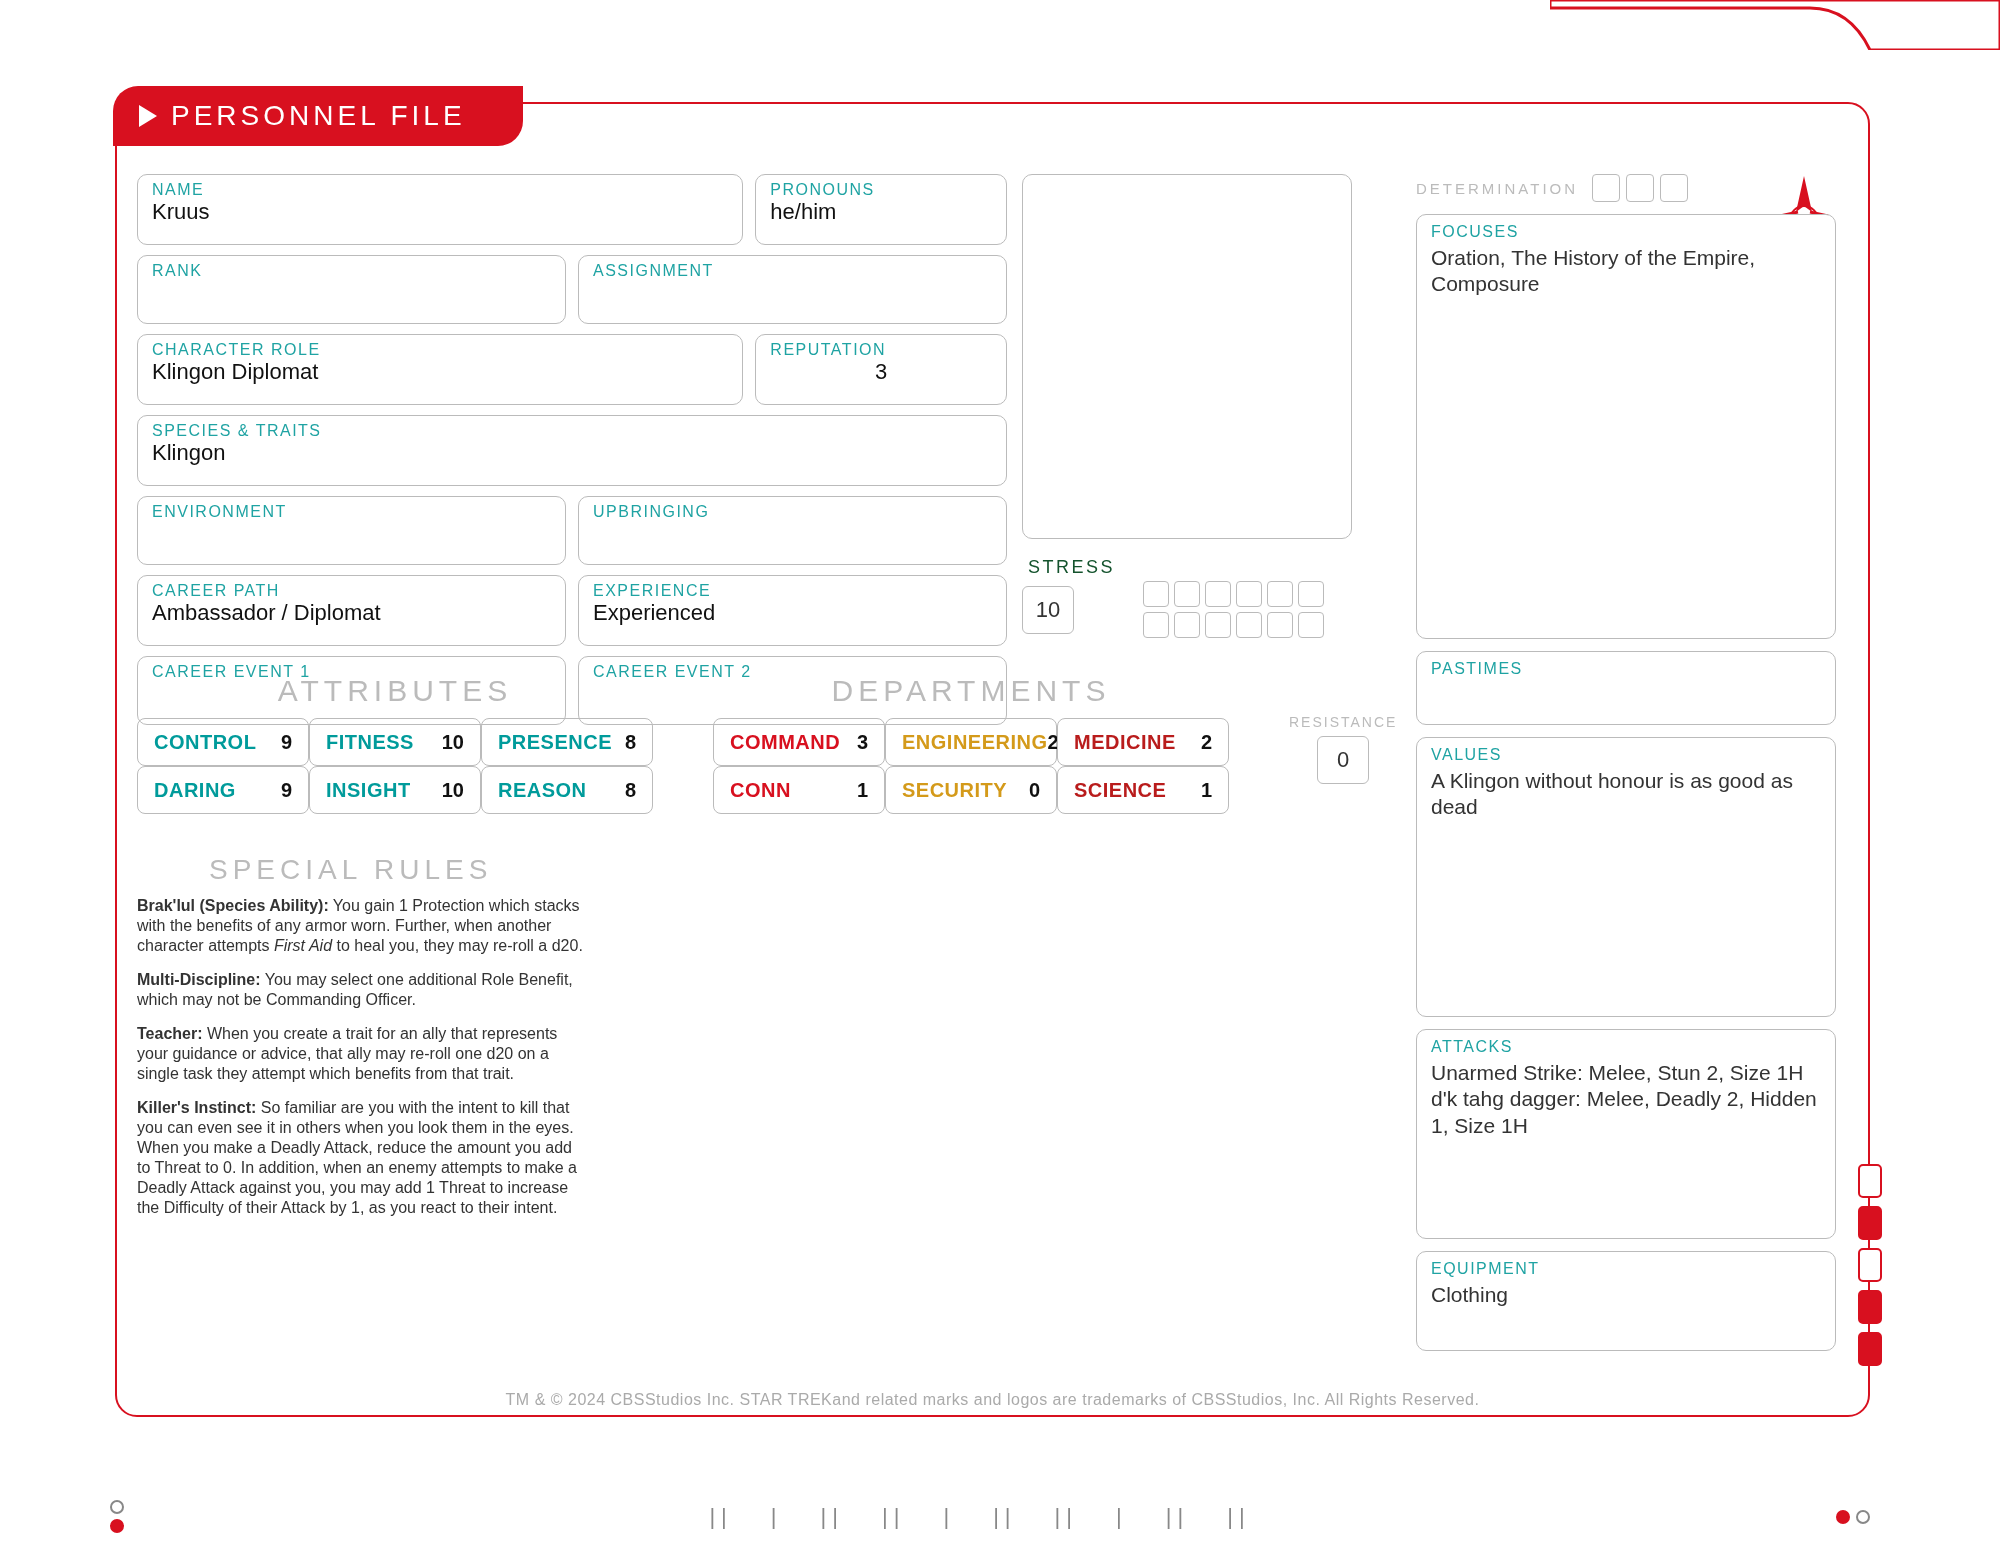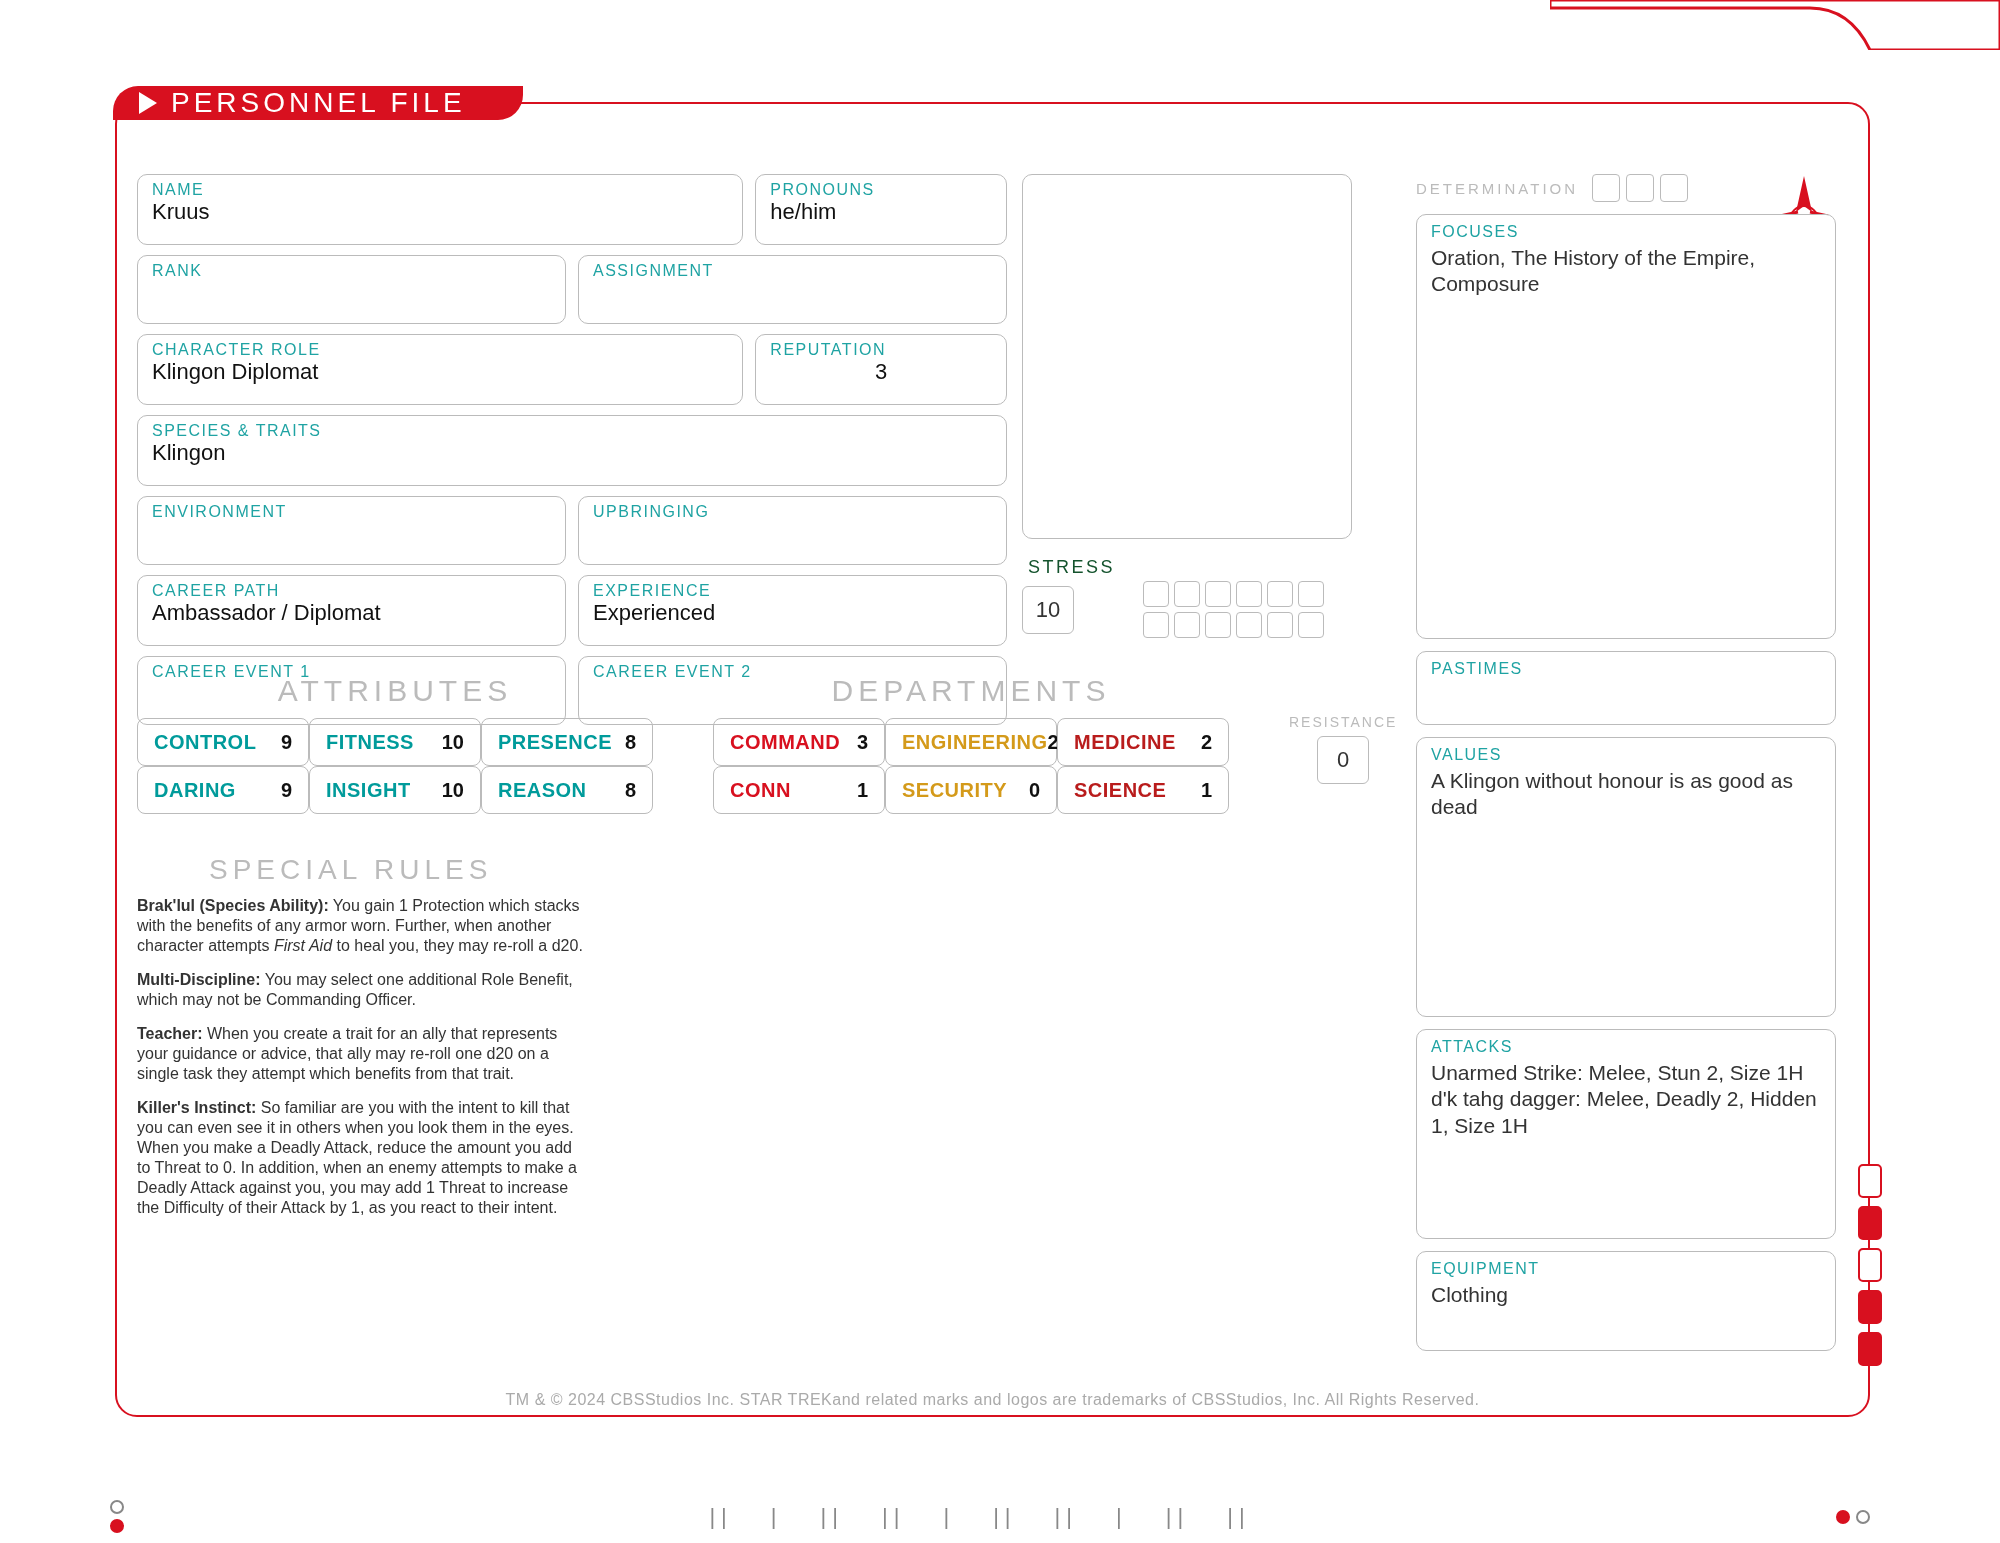--- a/index.html
+++ b/index.html
@@ -24,21 +24,21 @@
     width: 1755px;
     height: 1315px;
     border: 2px solid #d8101f;
     border-radius: 22px;
   }
   .tab {
     position: absolute;
     top: -18px;
     left: -4px;
     width: 410px;
-    height: 34px;
+    height: 60px;
     background: #d8101f;
     border-radius: 25px 0 25px 0;
     display: flex;
     align-items: center;
     padding-left: 26px;
     gap: 14px;
   }
   .tab-tri {
     width: 0; height: 0;
     border-left: 18px solid #fff;

